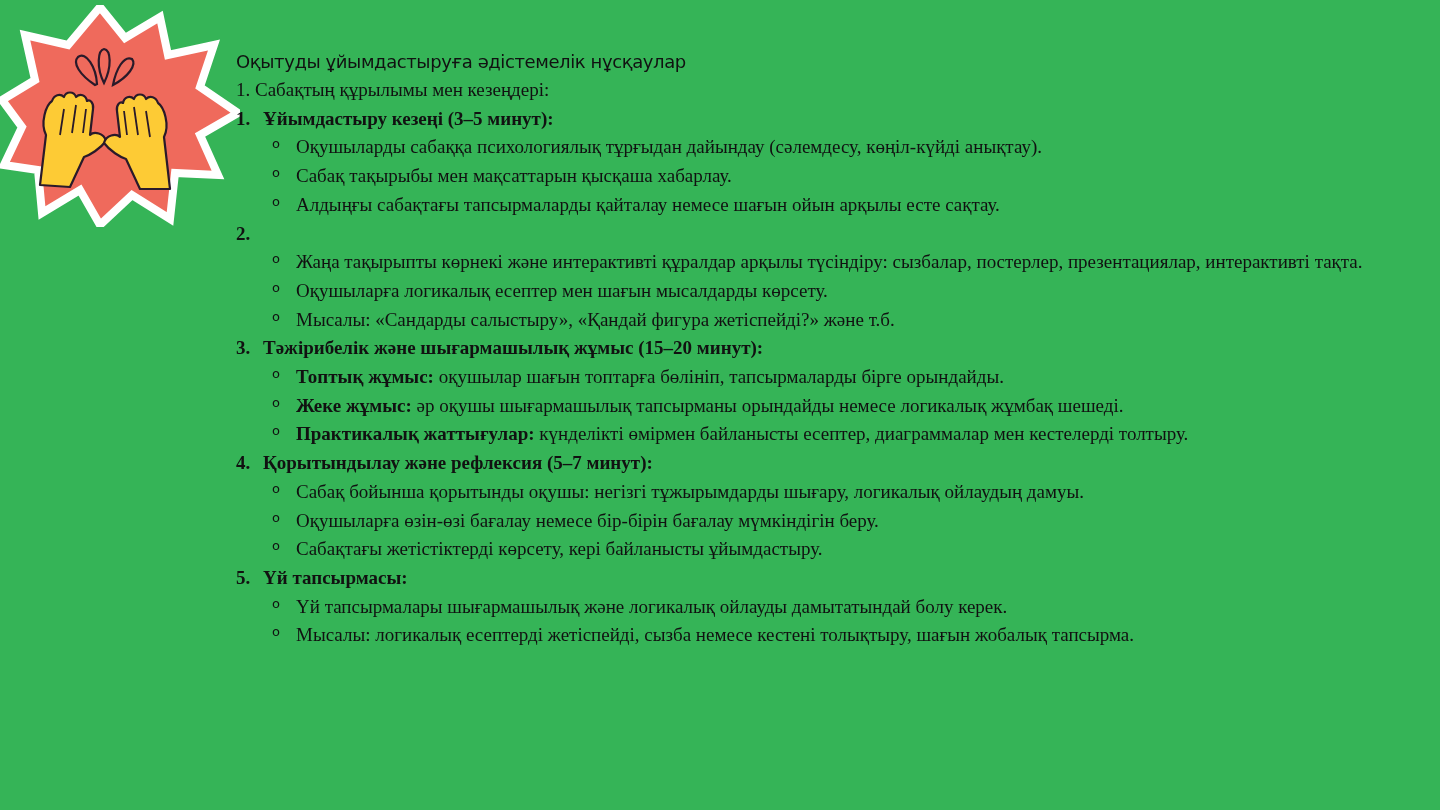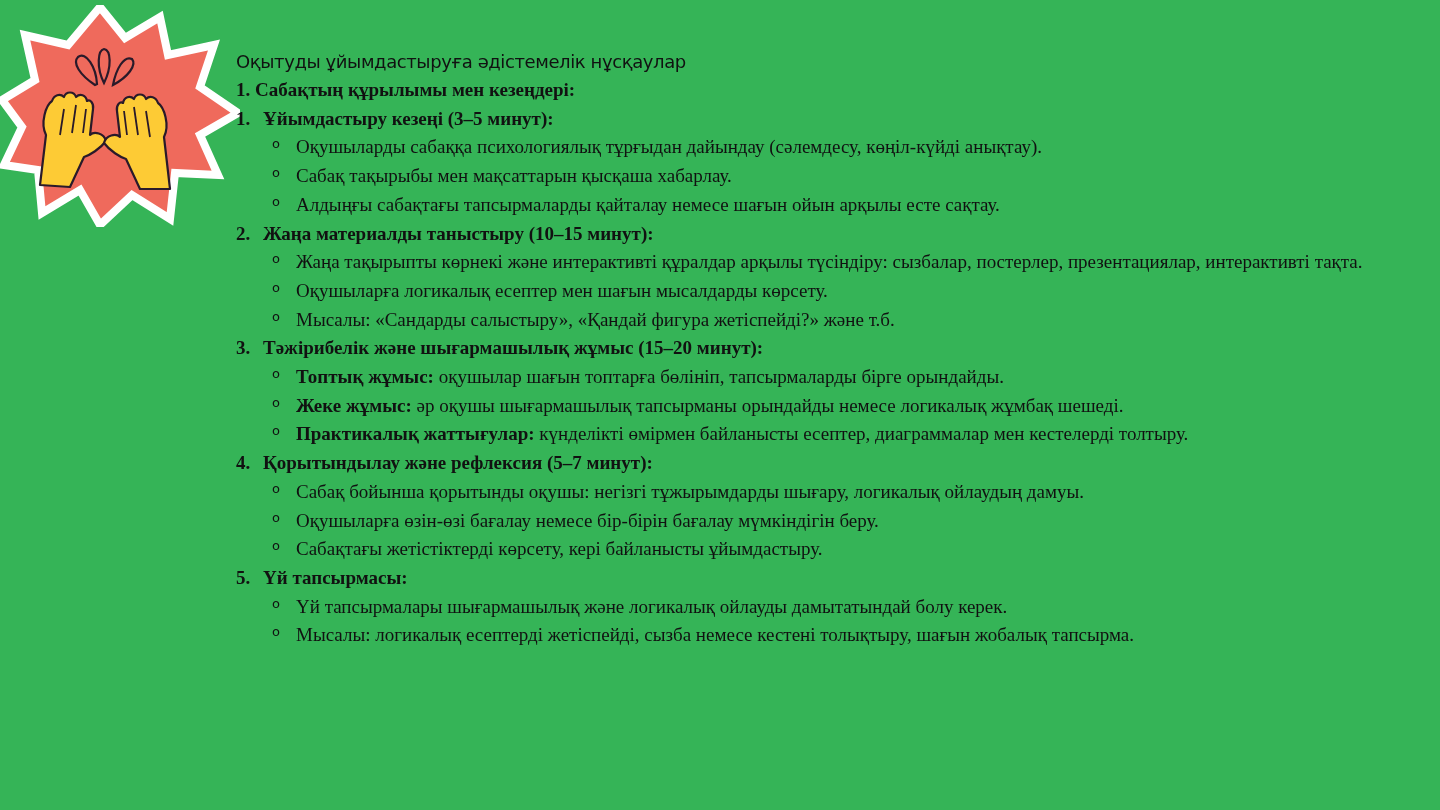--- a/index.html
+++ b/index.html
@@ -14,21 +14,21 @@
     position:absolute; left:0; top:5px; width:240px; height:222px;
   }
   .content {
     position:absolute; left:217px; top:48px; width:1200px;
     font-size:19px; line-height:28.7px;margin-left:19px;
   }
   .title {
     font-family:"DejaVu Sans", sans-serif; font-size:18px; letter-spacing:-0.4px;
     line-height:28px;
   }
-  .bold { font-weight:bold; }
+  .bold { font-weight:normal; }
   .lead { font-family:"Liberation Serif", serif; }
   .sec { font-weight:bold; display:flex; }
   .sec .num { width:27px; flex:none; }
   .sub { display:flex; padding-left:36px; }
   .sub .bullet {
     width:24px; flex:none; font-family:"DejaVu Sans", sans-serif;
     font-size:13px; line-height:22px; padding-top:0px;
   }
   .sub .txt { flex:1; }
 </style>
@@ -75,21 +75,20 @@
       <div class="sub">
         <span class="bullet">o</span>
         <span class="txt"><b></b><span>Сабақ тақырыбы мен мақсаттарын қысқаша хабарлау.</span></span>
       </div>
       <div class="sub">
         <span class="bullet">o</span>
         <span class="txt"><b></b><span>Алдыңғы сабақтағы тапсырмаларды қайталау немесе шағын ойын арқылы есте сақтау.</span></span>
       </div>
       <div class="sec">
         <span class="num">2.</span>
-        <span>Жаңа материалды таныстыру (10–15 минут):</span>
       </div>
       <div class="sub">
         <span class="bullet">o</span>
         <span class="txt"><b></b><span>Жаңа тақырыпты көрнекі және интерактивті құралдар арқылы түсіндіру: сызбалар, постерлер, презентациялар, интерактивті тақта.</span></span>
       </div>
       <div class="sub">
         <span class="bullet">o</span>
         <span class="txt"><b></b><span>Оқушыларға логикалық есептер мен шағын мысалдарды көрсету.</span></span>
       </div>
       <div class="sub">

